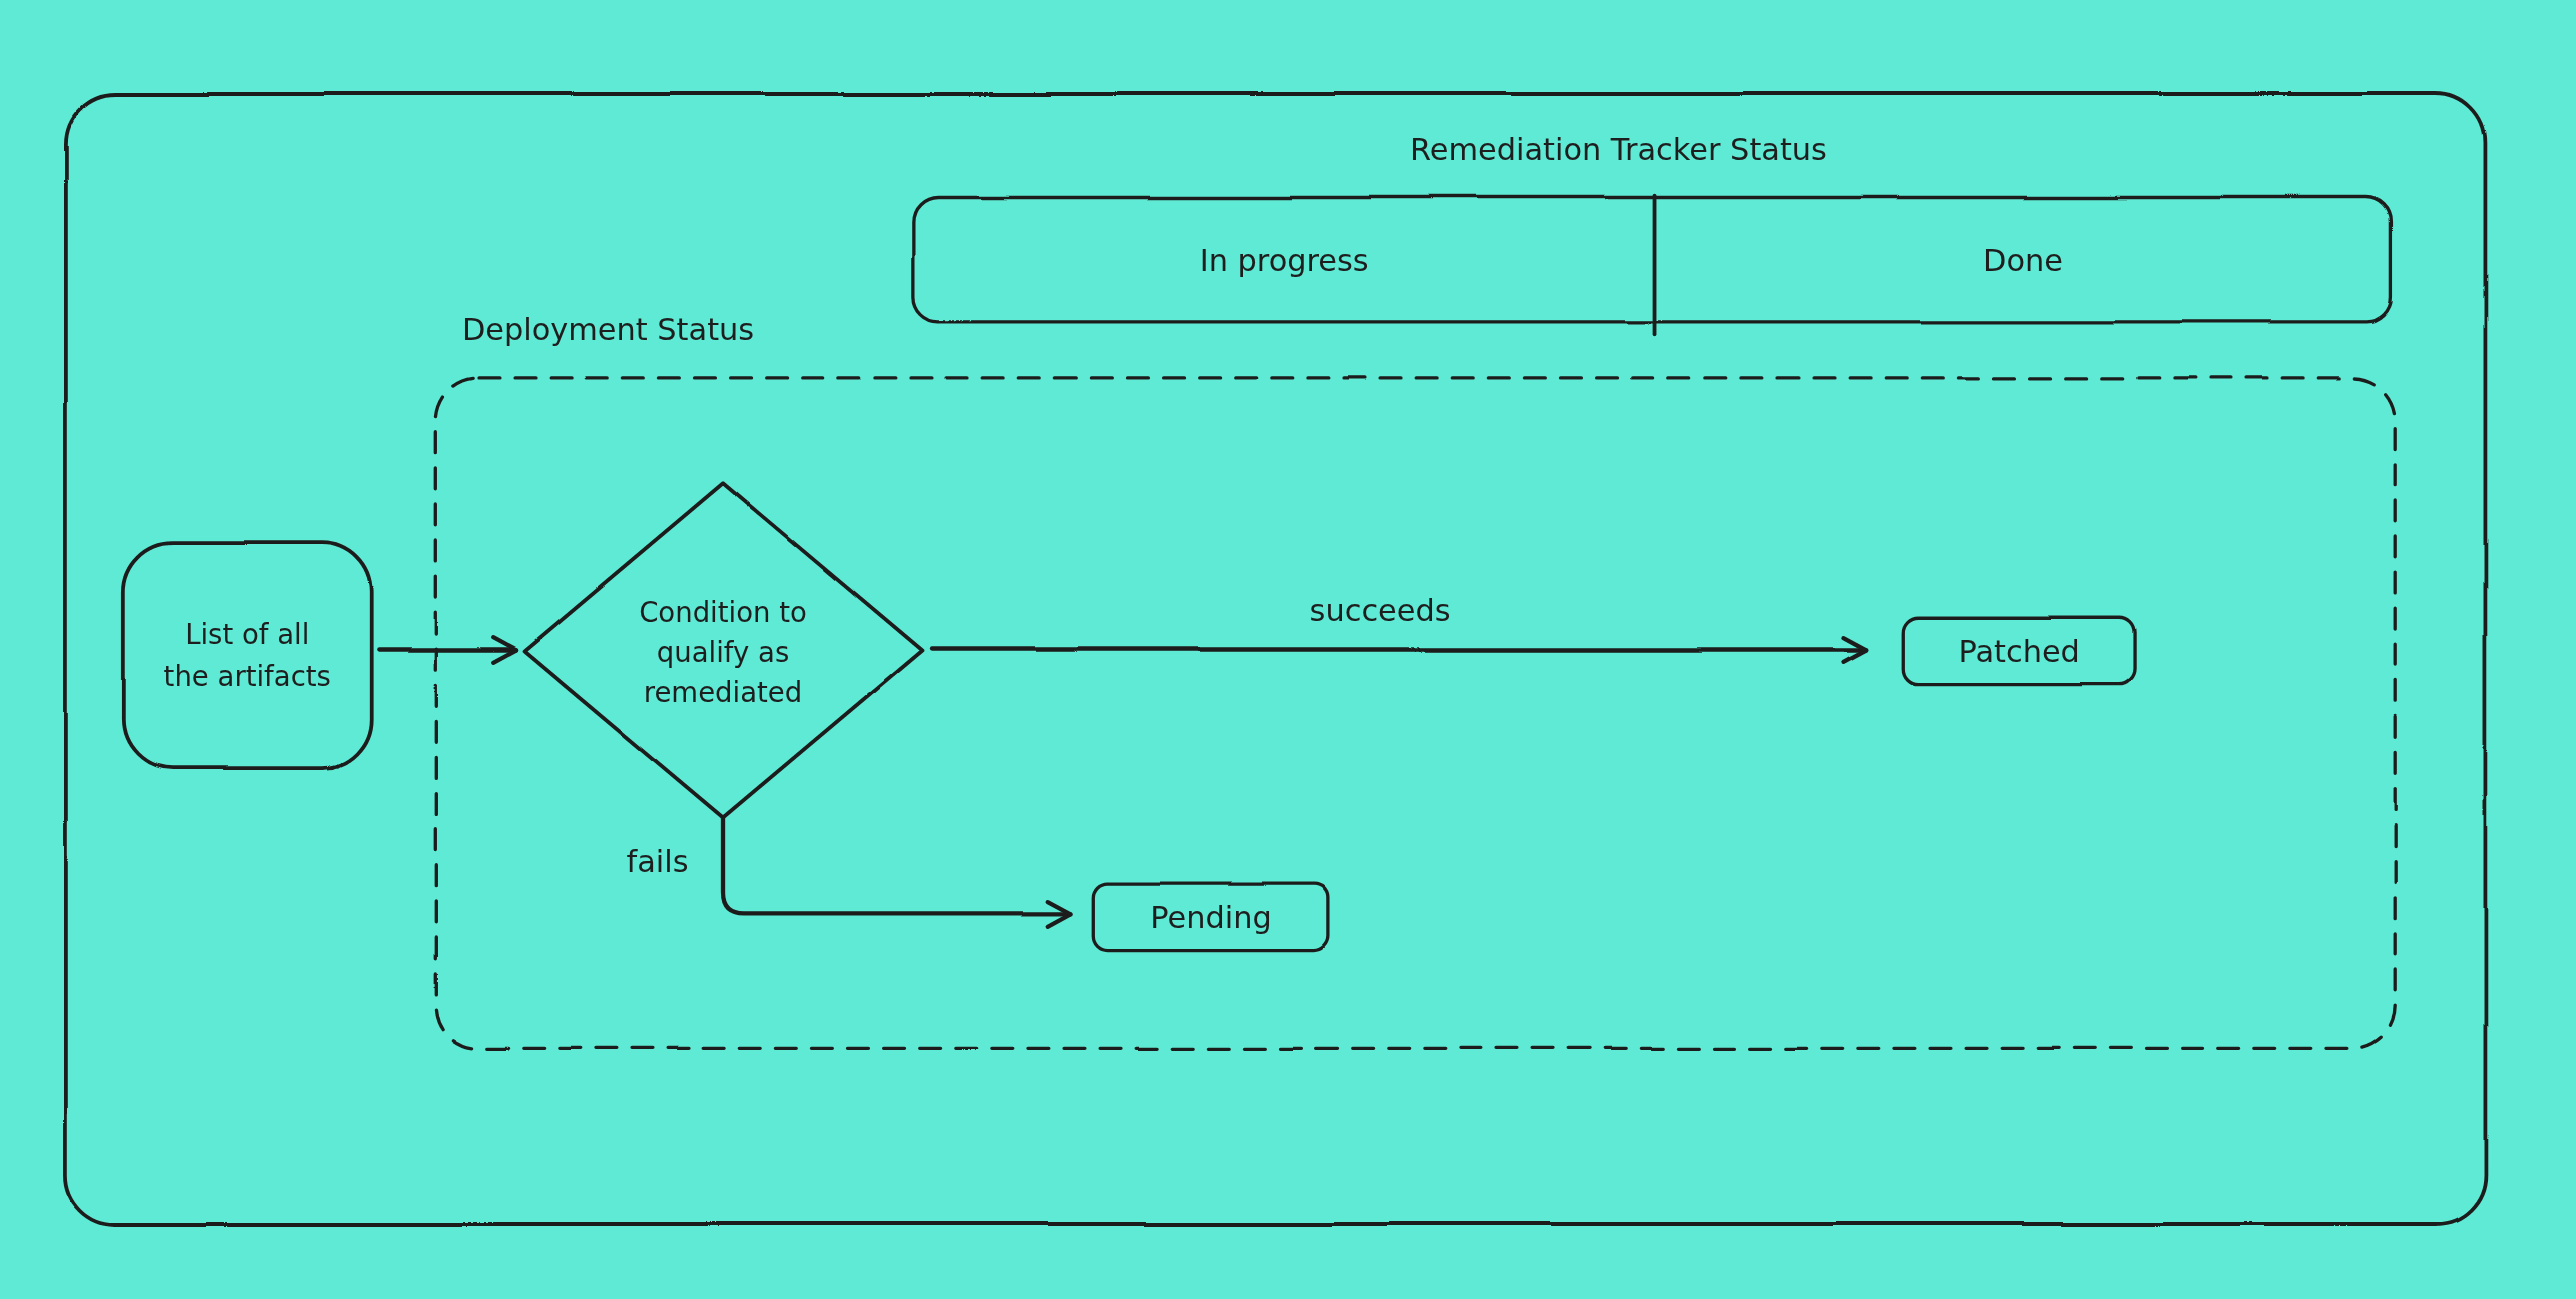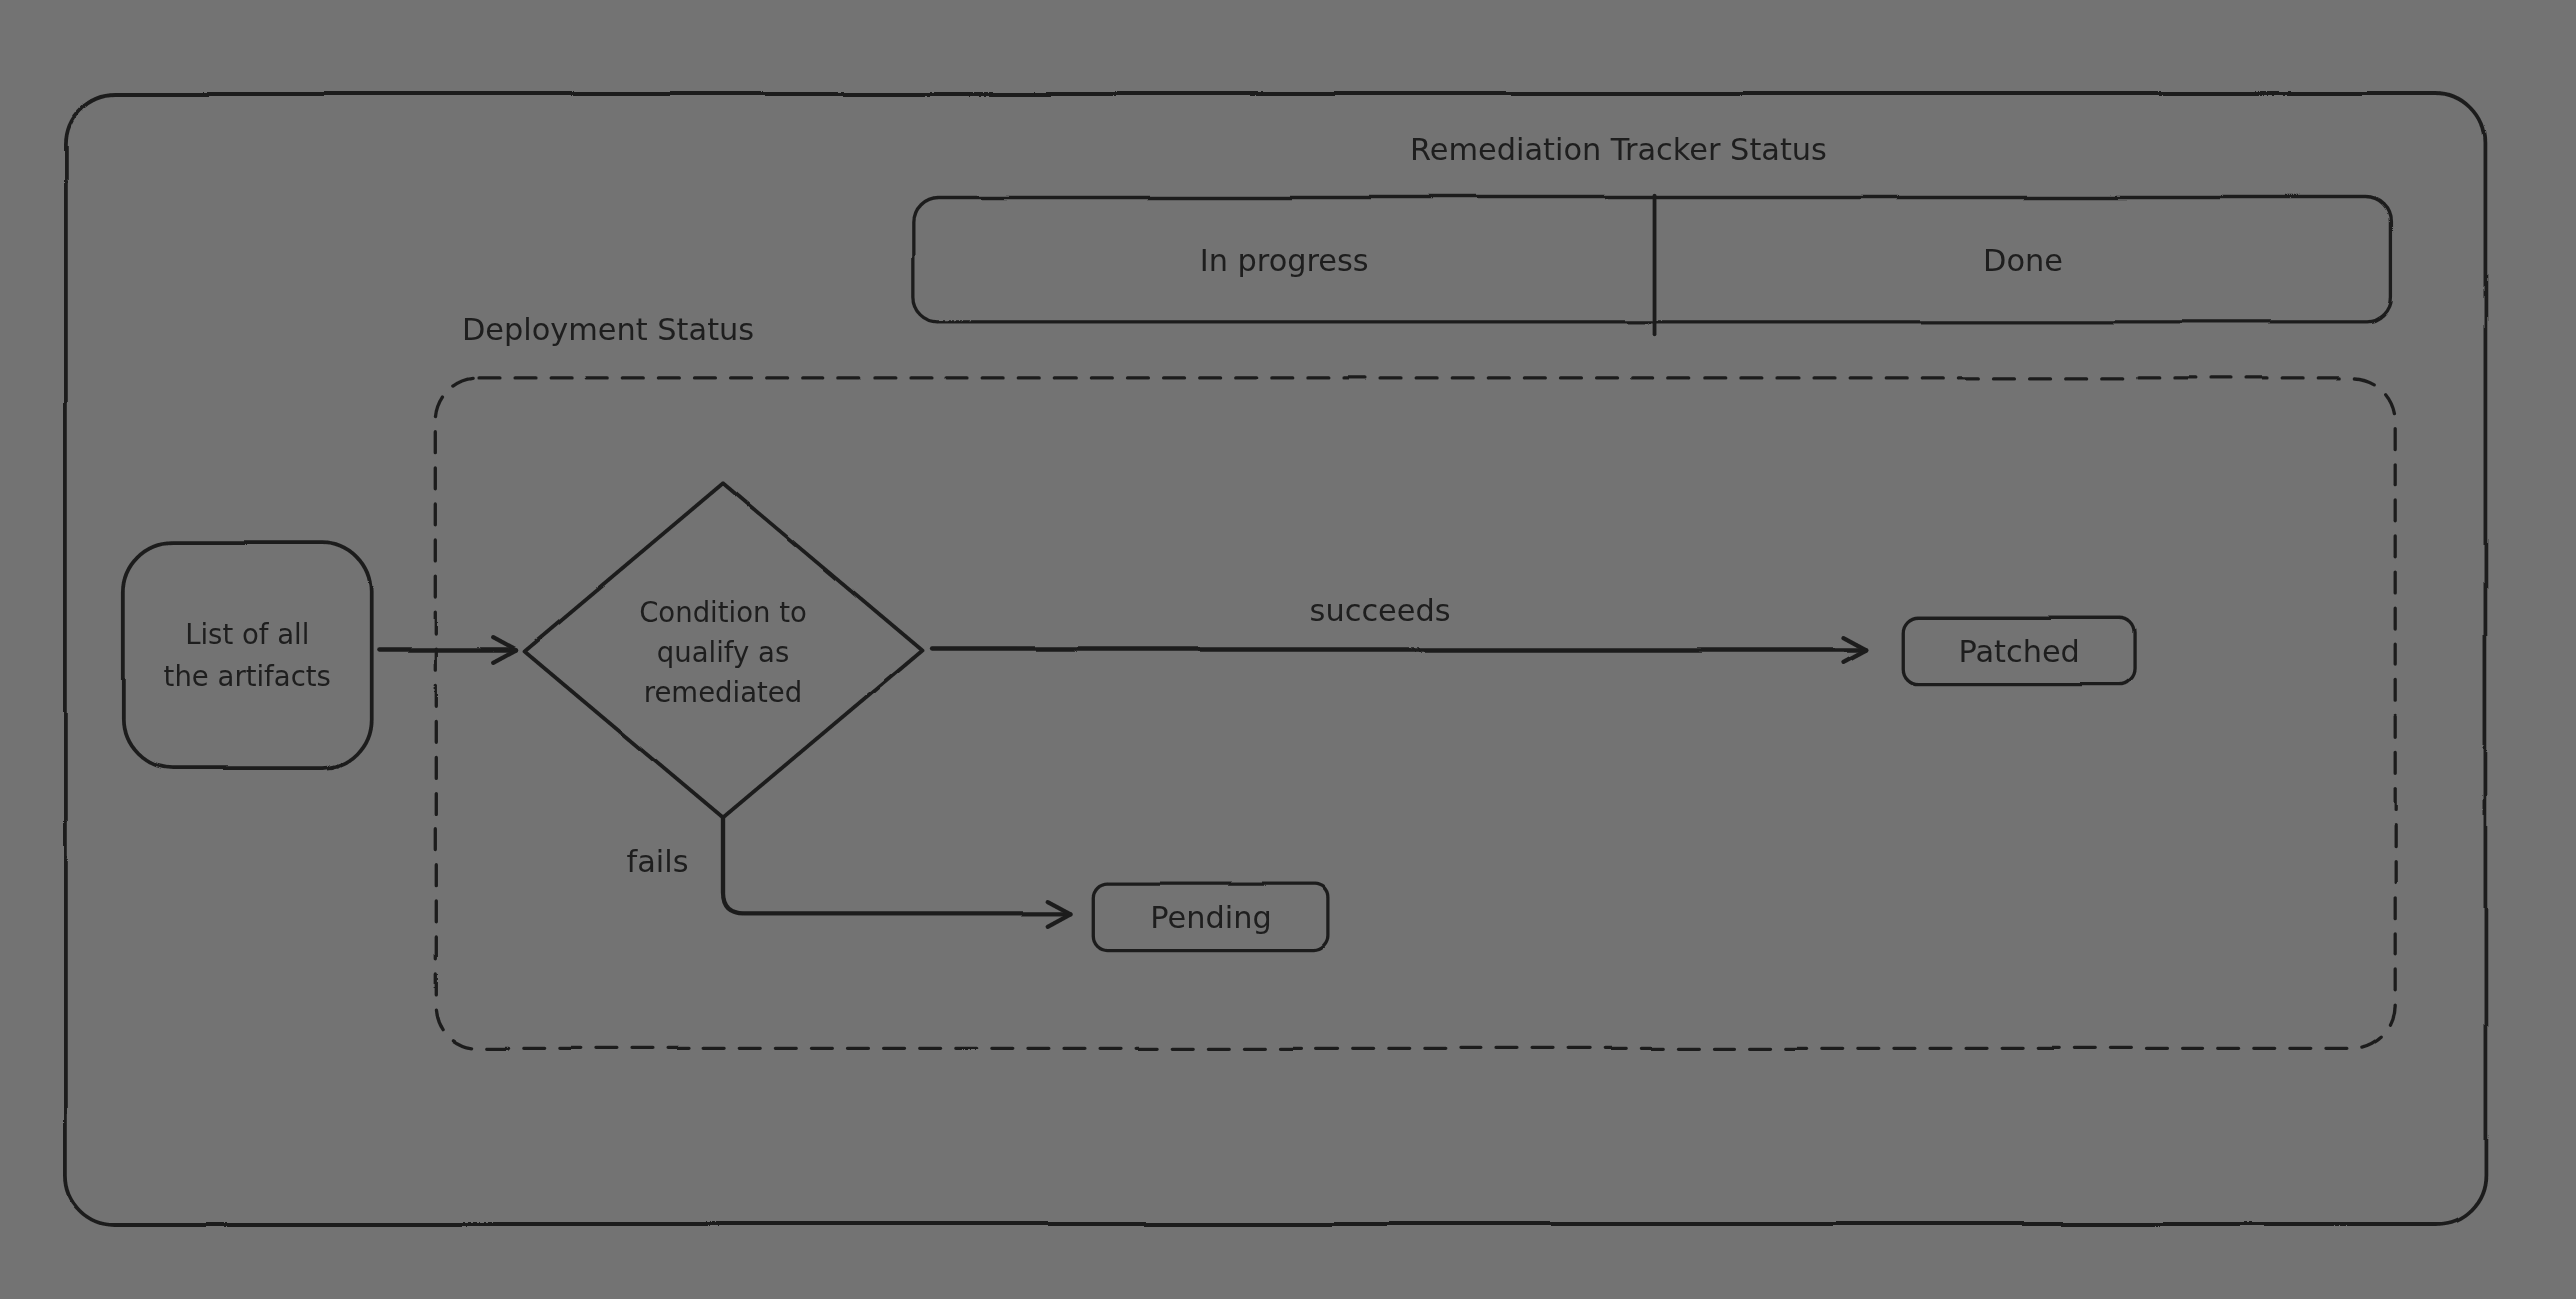--- a/index.html
+++ b/index.html
@@ -4,21 +4,21 @@
 <style>
   html, body {
     margin: 0;
     padding: 0;
     background: #ffffff;
   }
   .canvas {
     position: relative;
     width: 2576px;
     height: 1299px;
-    background: #737373;
+    background: #5eead4;
     overflow: hidden;
     font-family: "DejaVu Sans", sans-serif;
   }
   svg {
     display: block;
     width: 100%;
     height: 100%;
   }
   .shape {
     fill: none;

